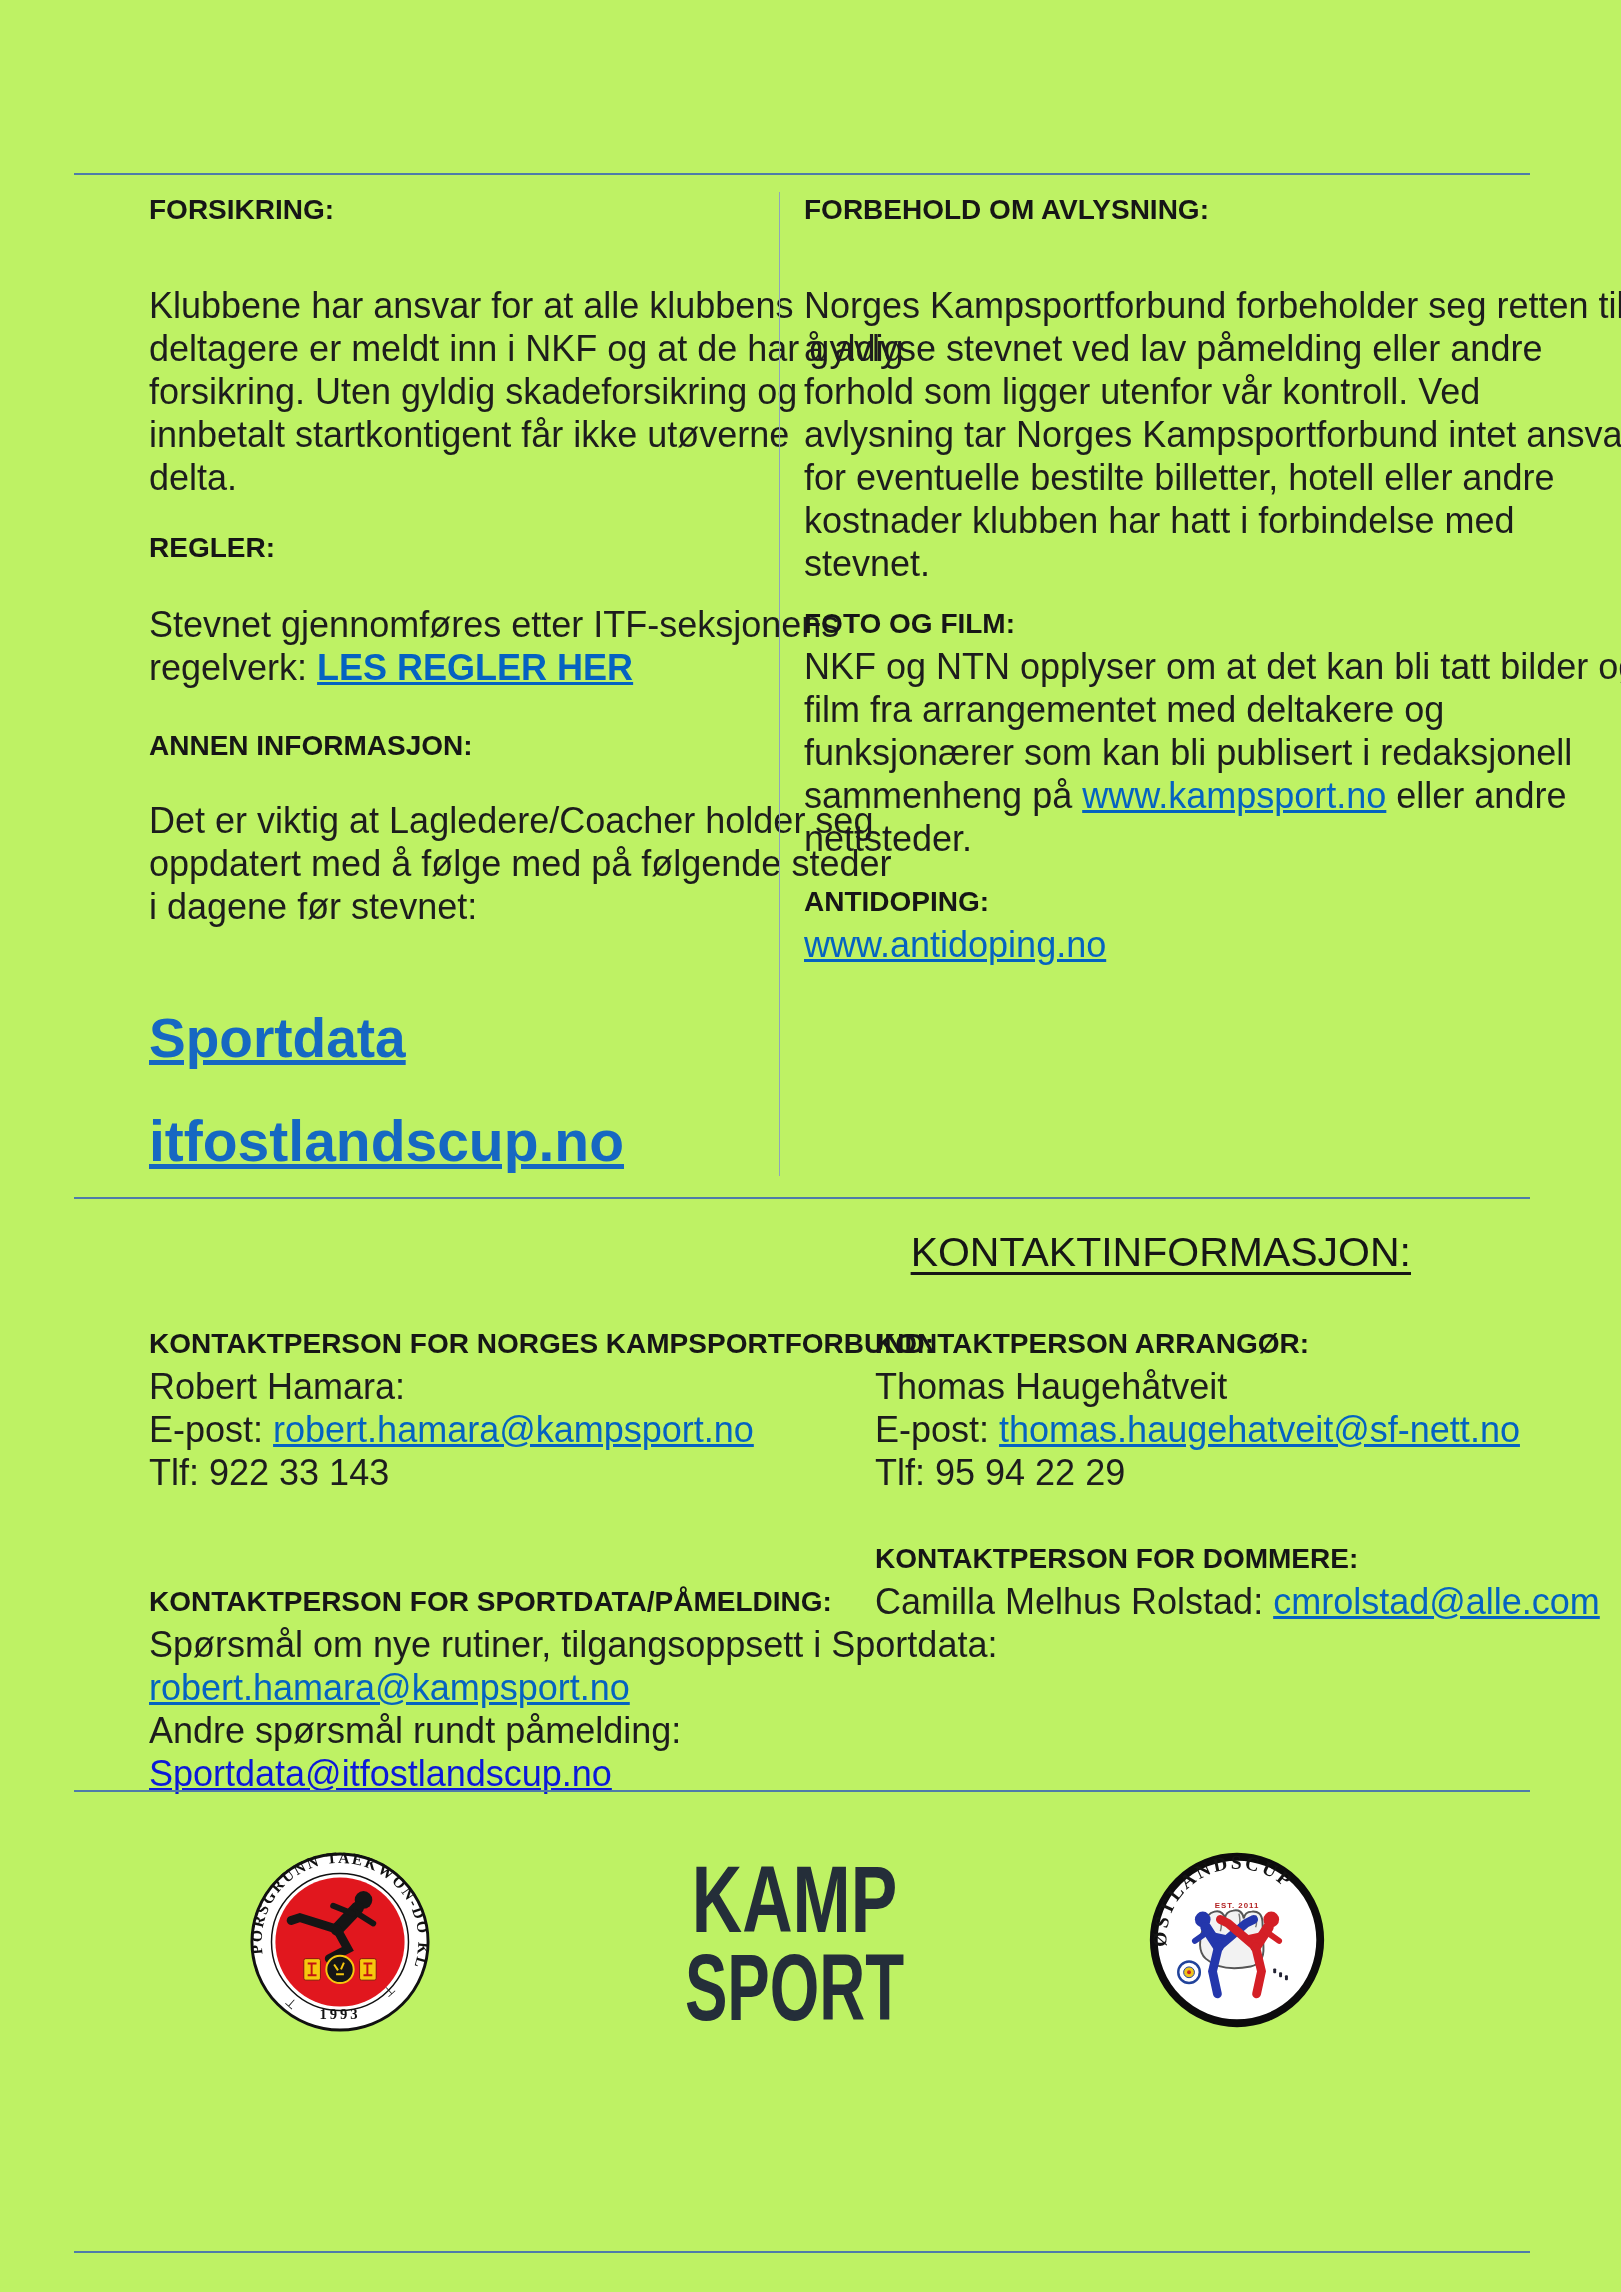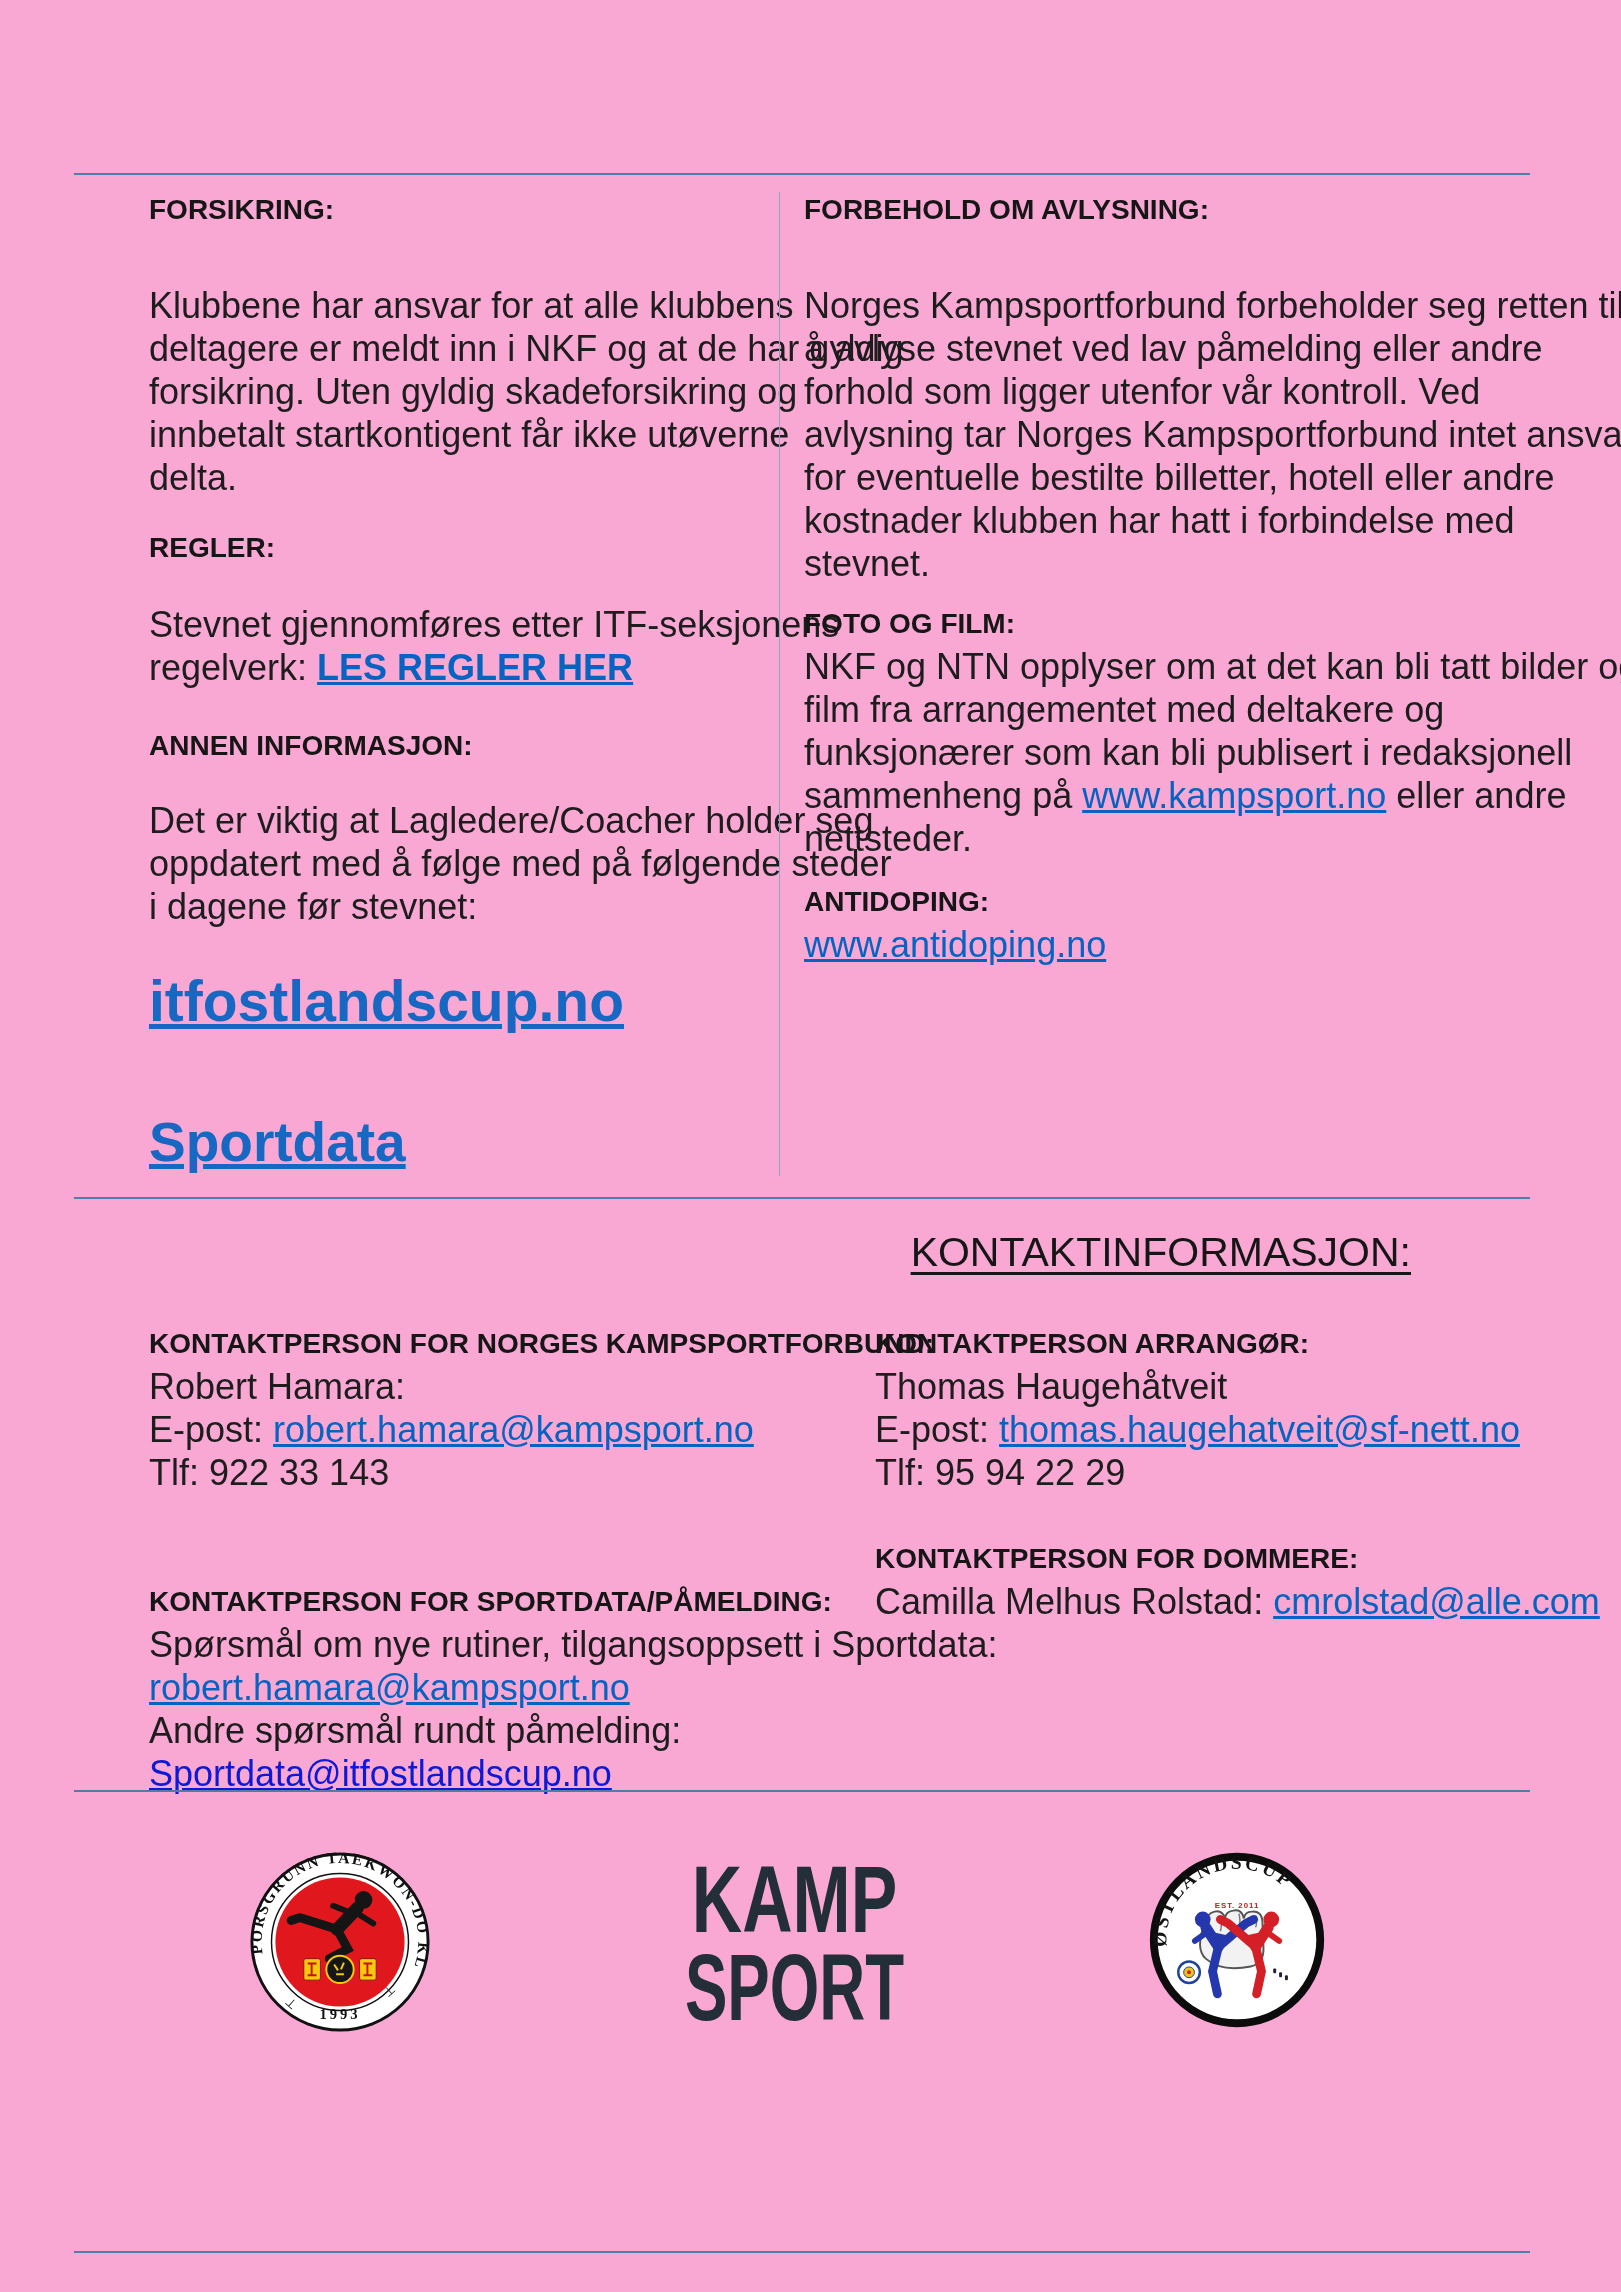--- a/index.html
+++ b/index.html
@@ -1,17 +1,17 @@
 <!DOCTYPE html>
 <html><head>
 <meta charset="utf-8">
 <style>
   html,body{margin:0;padding:0;background:#888;}
   .page{
-    position:relative;width:1621px;height:2293px;background:#f9a8d4;
+    position:relative;width:1621px;height:2293px;background:#bef264;
     font-family:"Liberation Sans",sans-serif;color:#1d1d1d;overflow:hidden;
     margin:0 auto;
   }
   .rule{position:absolute;left:74px;width:1456px;height:2px;background:#4f7ca9;}
   .vdivider{position:absolute;width:1px;background:#8fa5bd;}
   .txt{white-space:pre;font-size:36px;line-height:43px;}
   .sechead{white-space:pre;font-size:28px;line-height:43px;font-weight:bold;color:#161616;}
   .col{position:absolute;}
   .lnk{color:#0563c1;text-decoration:underline;cursor:pointer;}
   .lnk.bold{font-weight:bold;}
@@ -47,22 +47,22 @@
 
     <div class="sechead m27">REGLER:</div>
     <div class="txt m35"><span>Stevnet gjennomføres etter ITF-seksjonens
 regelverk: </span><span class="lnk bold">LES REGLER HER</span></div>
 
     <div class="sechead m36">ANNEN INFORMASJON:</div>
     <div class="txt m33">Det er viktig at Lagledere/Coacher holder seg
 oppdatert med å følge med på følgende steder
 i dagene før stevnet:</div>
 
+    <div><span class="biglink" id="sportdata-link">Sportdata</span></div>
     <div><span class="biglink" id="site-link">itfostlandscup.no</span></div>
-    <div><span class="biglink" id="sportdata-link">Sportdata</span></div>
   </div>
 
   <div class="vdivider" style="left:779px;top:192px;height:984px"></div>
 
   <div class="col" style="left:804px;top:188px;width:755px">
     <div class="sechead">FORBEHOLD OM AVLYSNING:</div>
     <div class="txt m54">Norges Kampsportforbund forbeholder seg retten til
 å avlyse stevnet ved lav påmelding eller andre
 forhold som ligger utenfor vår kontroll. Ved
 avlysning tar Norges Kampsportforbund intet ansvar

